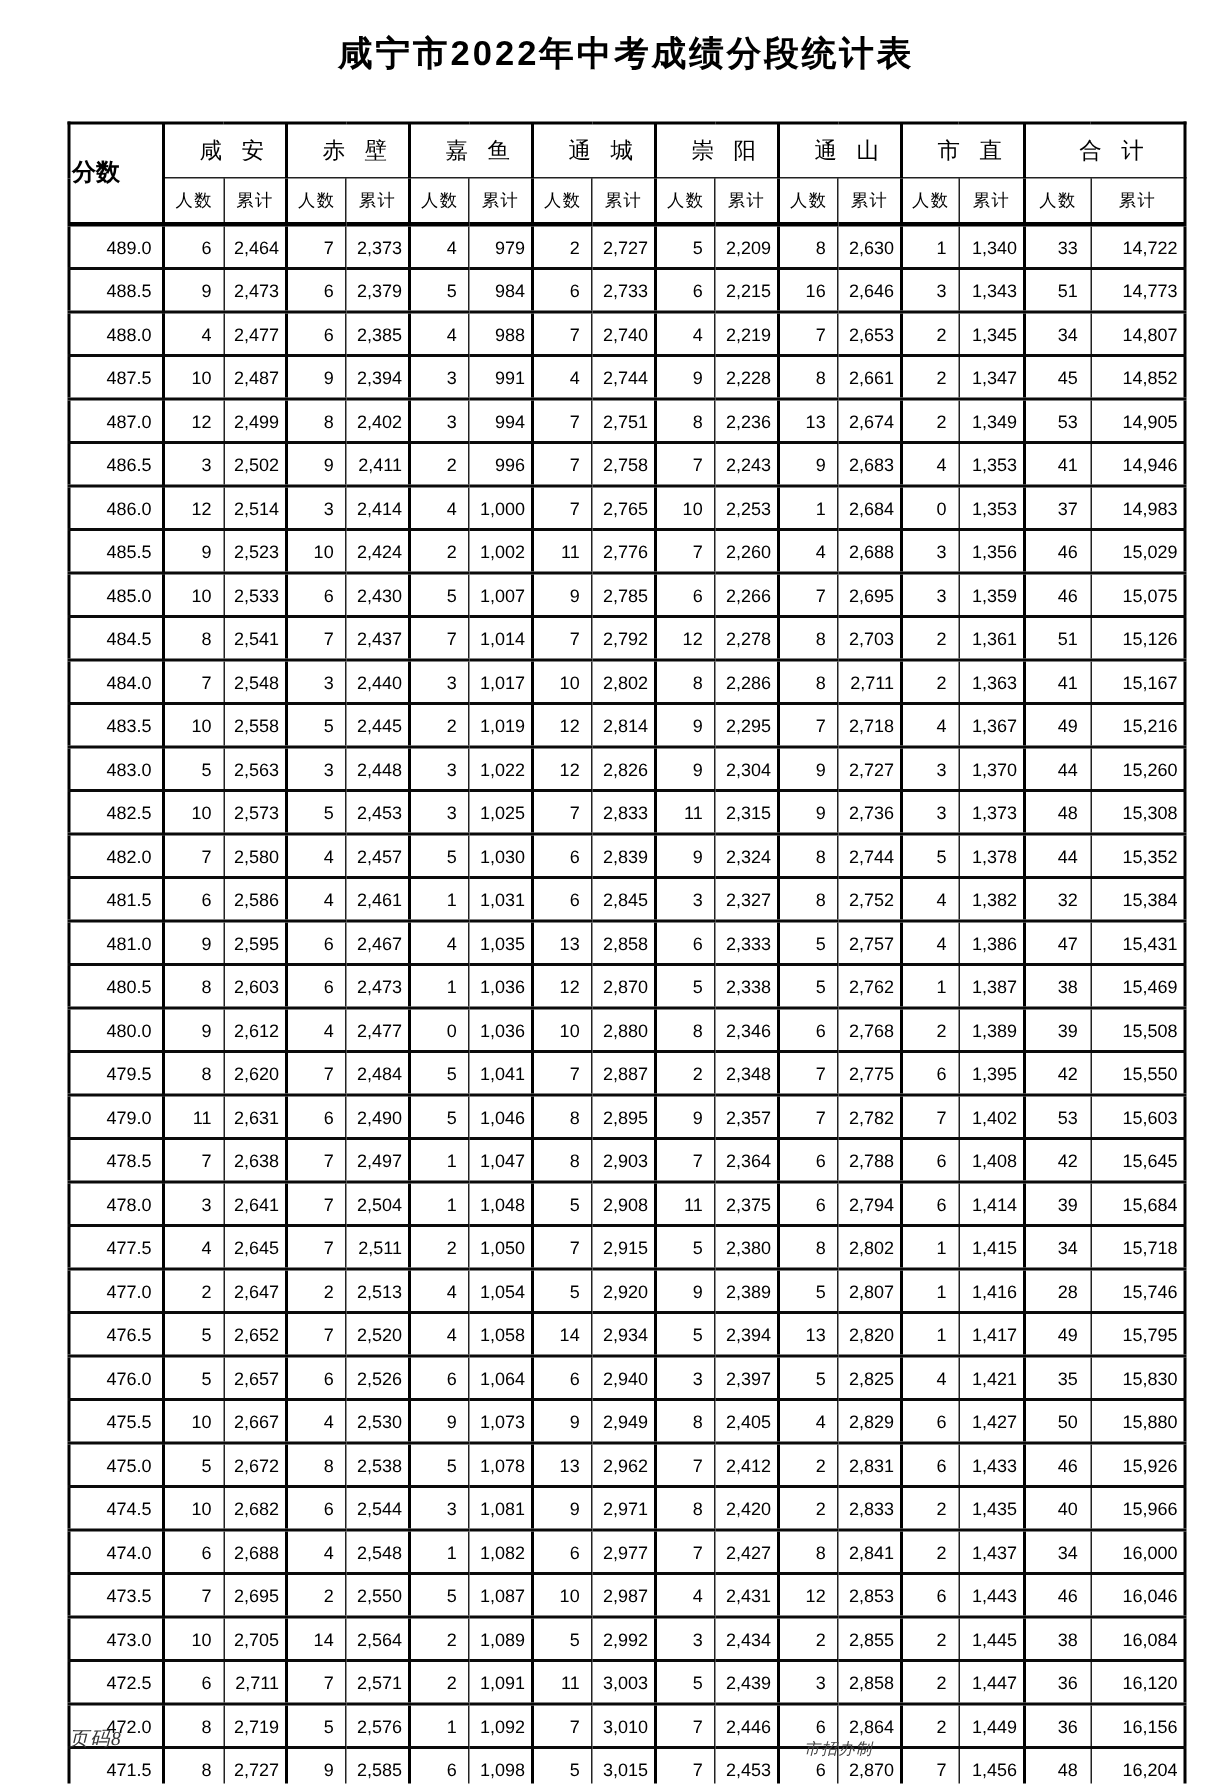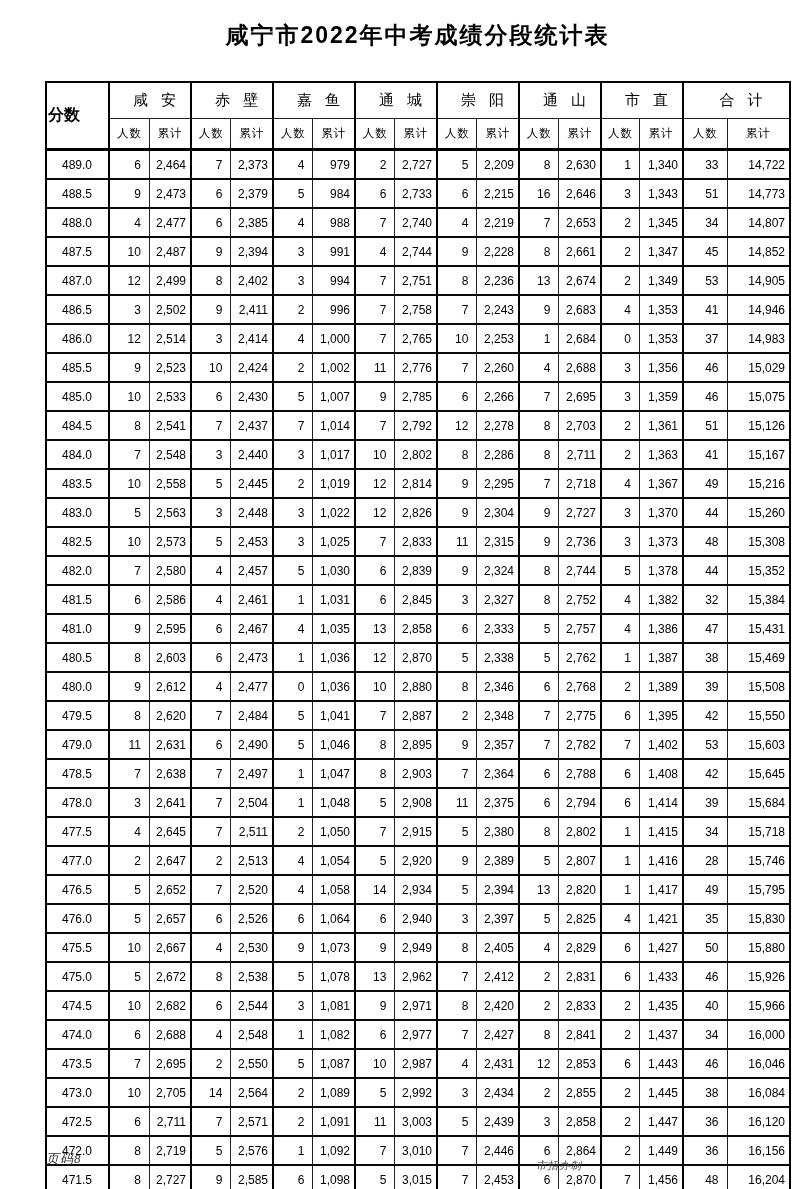--- a/index.html
+++ b/index.html
@@ -28,21 +28,21 @@
     border-left:2px solid #000;border-bottom:1px solid #222;
   }
   tr.hdr2 th.sub{
     font-size:11.5px;height:27px;text-align:center;letter-spacing:1px;
     border-left:1px solid #222;border-bottom:3px solid #000;margin-left:36px;
   }
   tr.hdr2 th.sub.gstart{border-left:2px solid #000;}
   
   tbody td{height:25px;font-size:12px;border-bottom:2px solid #0a0a0a;}
   td.score{
-    text-align:center;padding-left:0;border-right:2px solid #000;font-size:12px;
+    text-align:left;padding-left:24px;border-right:2px solid #000;font-size:12px;
   }
   td.cnt{text-align:right;padding-right:8px;border-left:2px solid #000;}
   td.cum{text-align:right;padding-right:4px;border-left:1px solid #222;}
   
   .footer-page{
     position:absolute;left:46px;top:1150px;font-family:"Liberation Serif",serif;
     font-style:italic;font-size:13px;color:#333;letter-spacing:1px;
   }
   .footer-note{
     position:absolute;left:536px;top:1159px;font-size:10.5px;color:#444;

